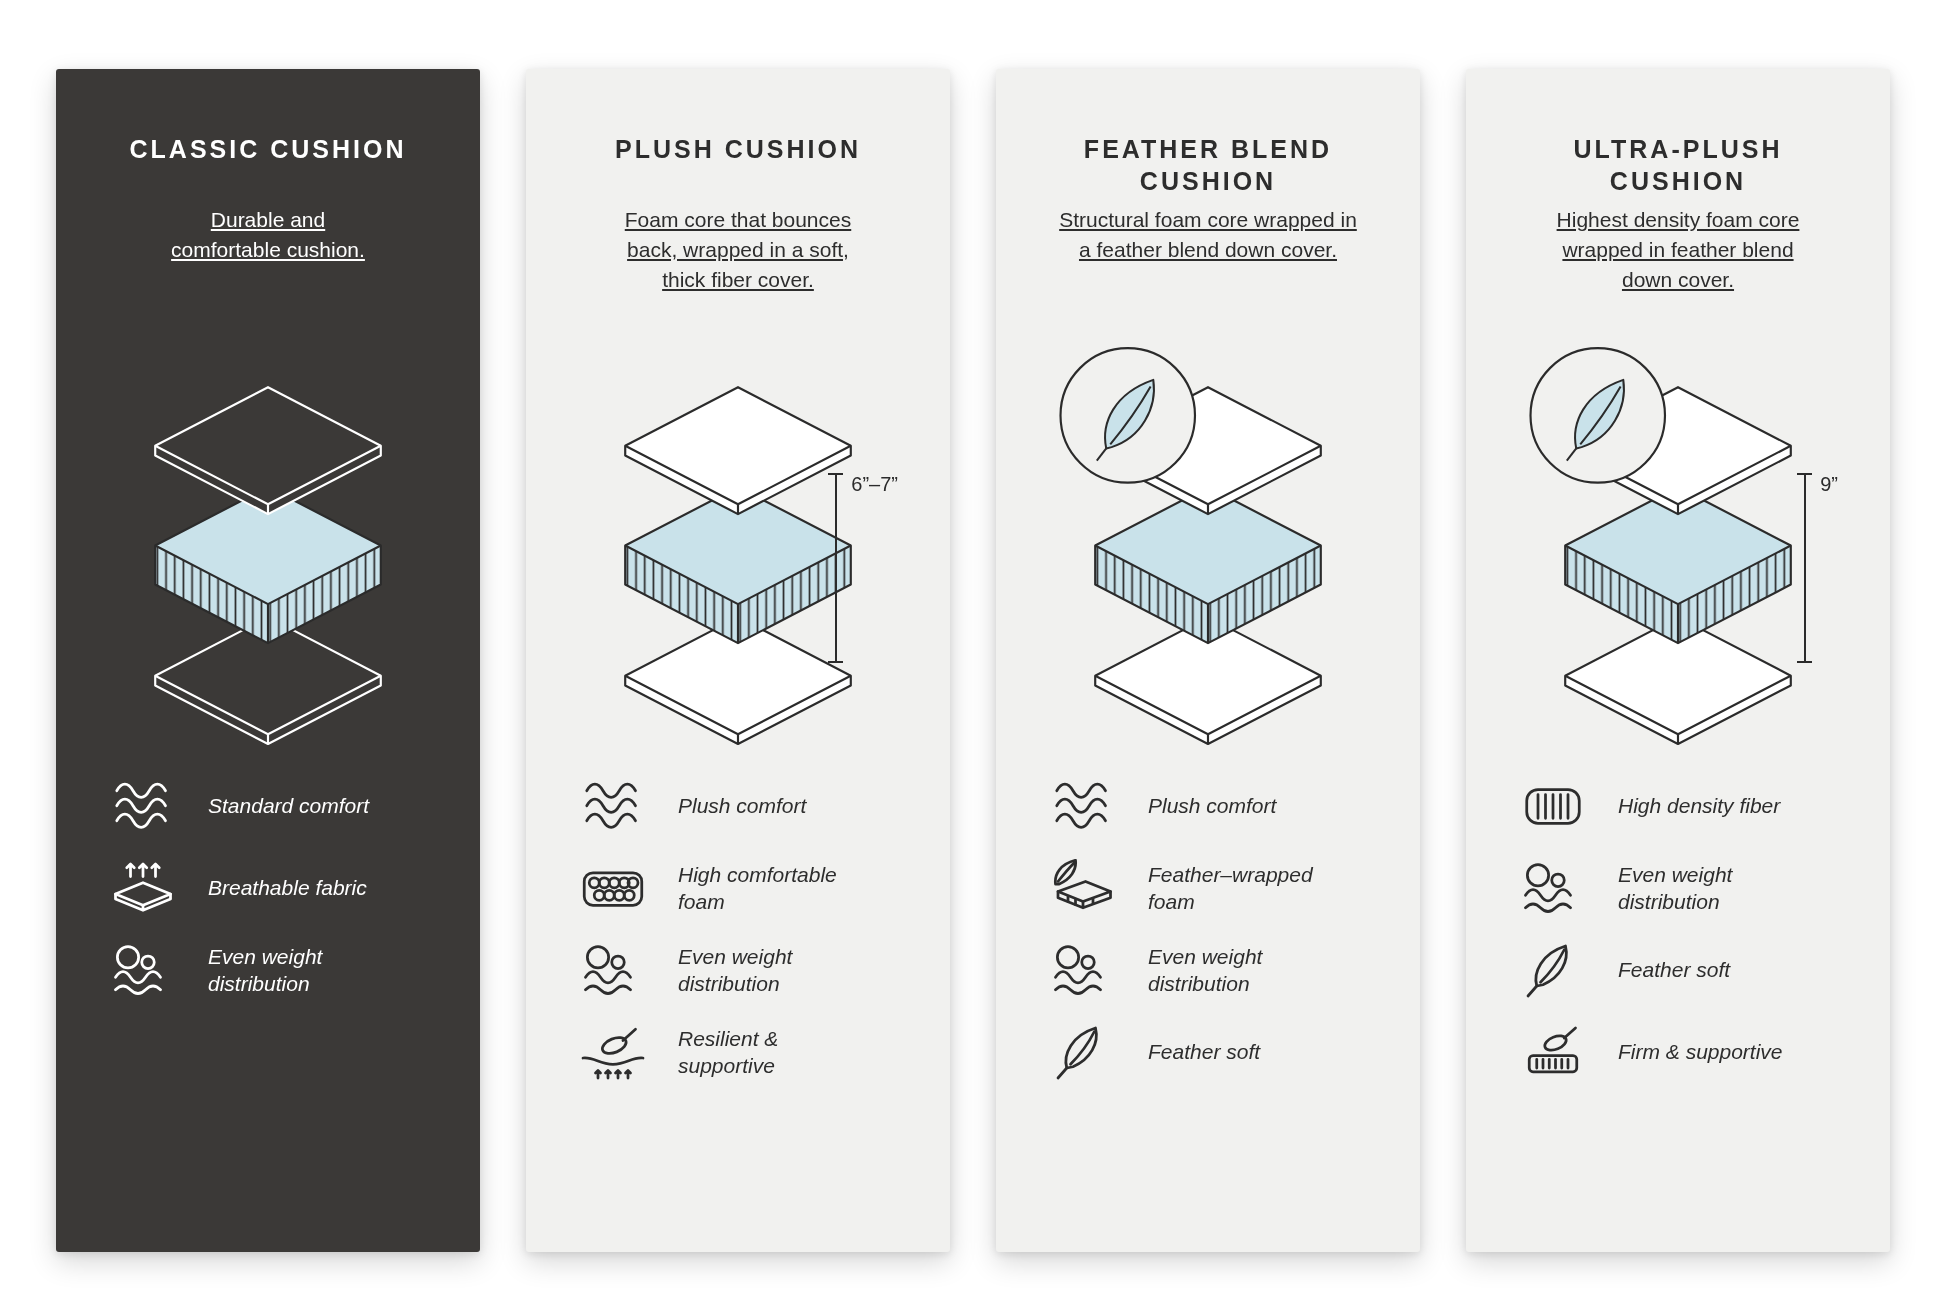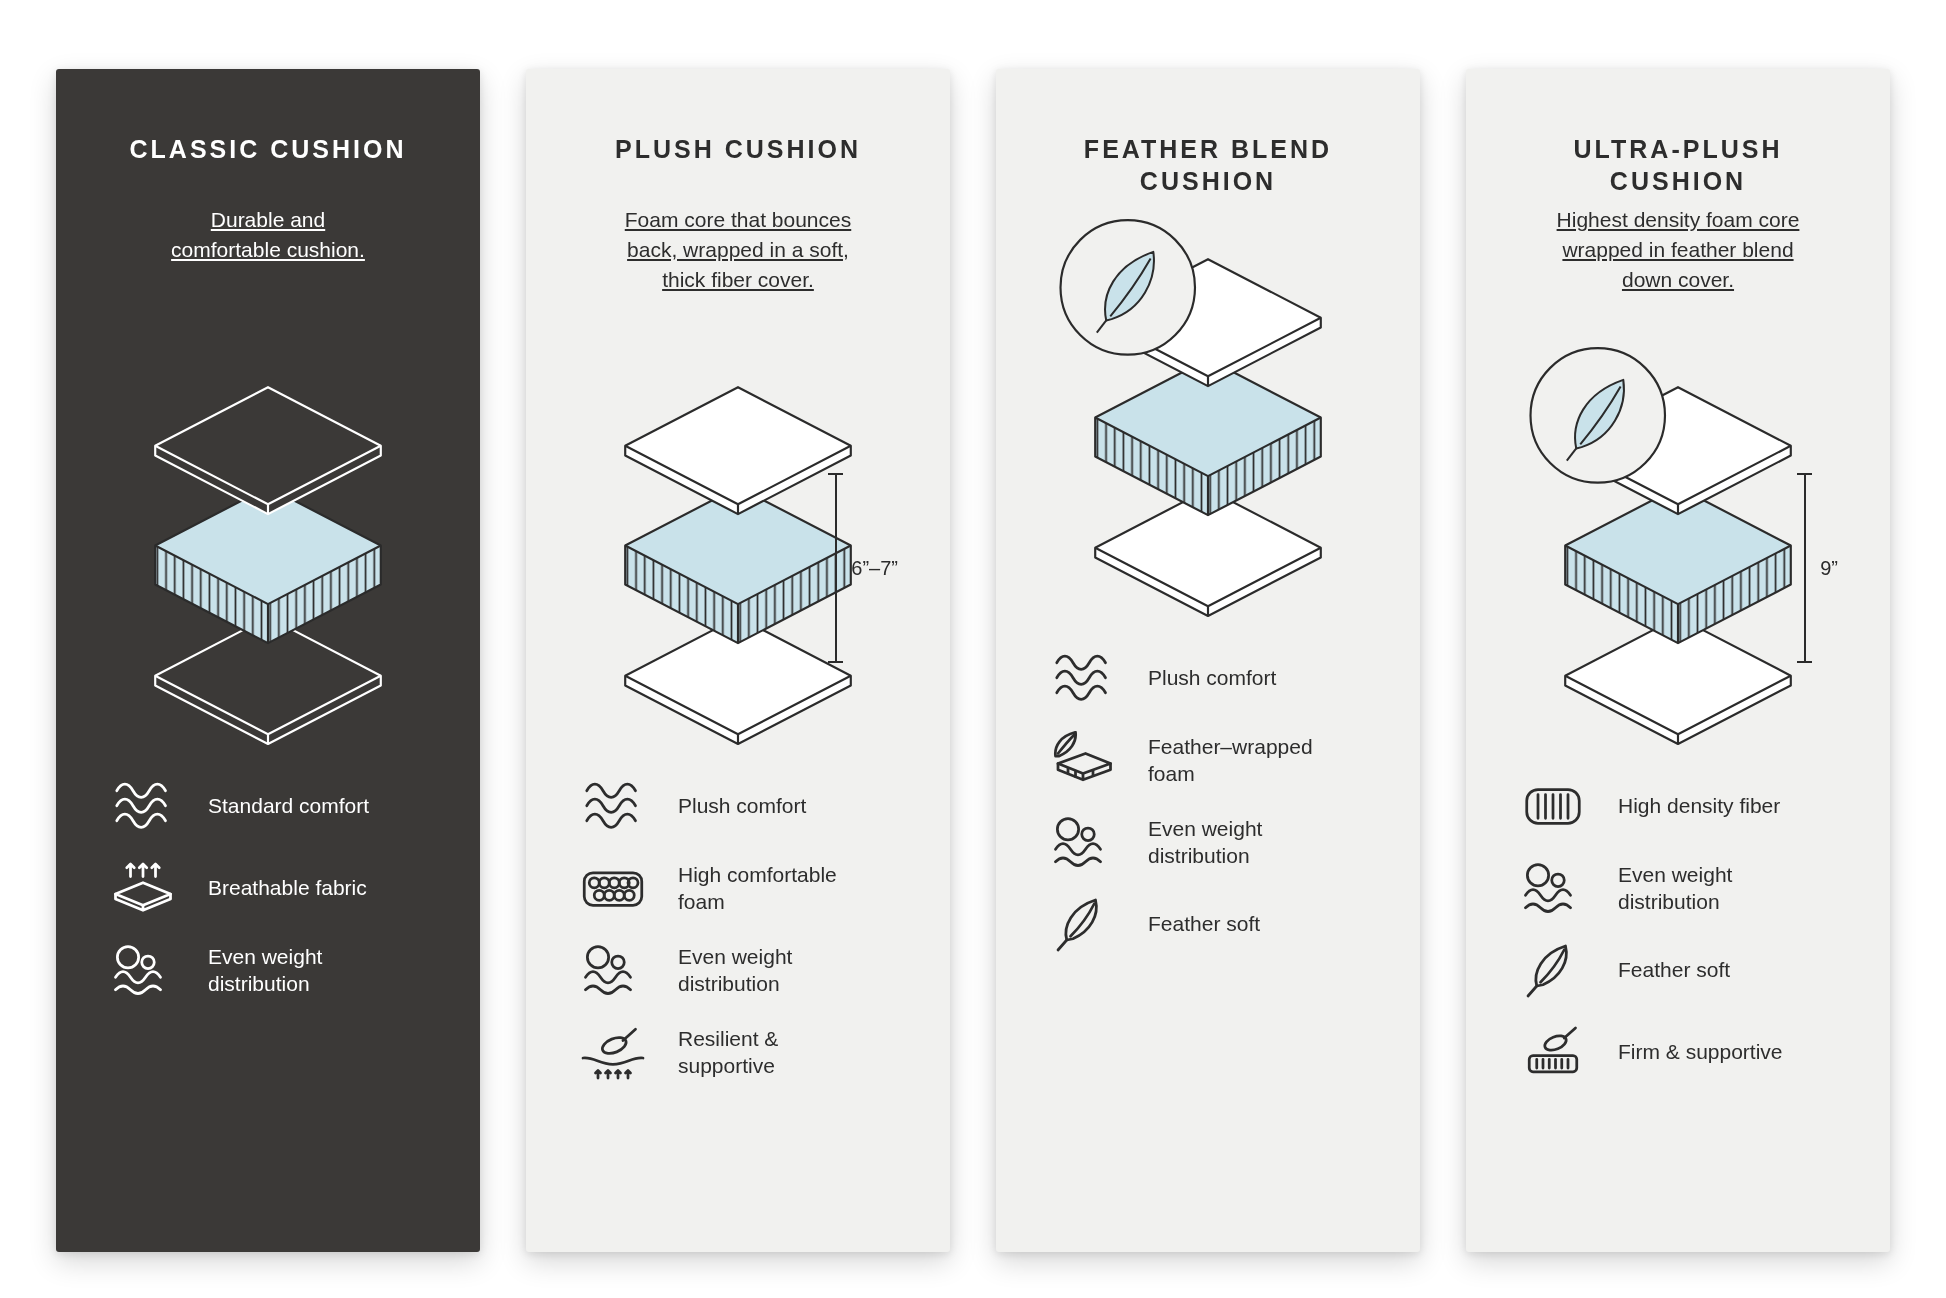--- a/index.html
+++ b/index.html
@@ -39,30 +39,30 @@
     white-space:pre-line; height:128px; width:100%;text-decoration:underline;
   }
   .diagram {
     position:relative; height:432px; width:100%;
     display:flex; justify-content:center; align-items:center;
   }
   .cushion-svg { width:308px; height:auto; display:block; }
 
   .dim {
     position:absolute; right:16px; top:140px; height:190px;
-    display:flex; align-items:center; gap:8px; color:#2b2b2b;
+    display:flex; align-items:flex-start; gap:8px; color:#2b2b2b;
   }
   .dim-line {
     width:15px; height:100%;
     border-top:2px solid currentColor; border-bottom:2px solid currentColor;
     background:linear-gradient(currentColor,currentColor) center/2px 100% no-repeat;
   }
   .dim-label { font-size:20px; white-space:nowrap; }
 
-  .features { list-style:none; width:100%; padding-left:14px; }
+  .features { list-style:none; width:100%; padding-left:14px;font-style:italic; }
   .feature { display:flex; align-items:center; gap:28px; min-height:82px; }
   .f-icon { flex:0 0 74px; width:74px; display:flex; justify-content:center; }
   .f-icon svg {
     width:70px; height:auto;
     stroke:currentColor; fill:none;
     stroke-width:2.2; stroke-linecap:round; stroke-linejoin:round;
   }
   .f-label { font-size:21px; line-height:1.3; white-space:pre-line; }
 </style>
 </head>
@@ -227,20 +227,22 @@
         </span>
         <span class="f-label">Resilient &amp;
 supportive</span>
       </li>
     </ul>
   </article>
 
   <article class="panel">
     <h2 class="panel-title">FEATHER BLEND
 CUSHION</h2>
+    <p class="panel-desc">Structural foam core wrapped in
+a feather blend down cover.</p>
 
     <div class="diagram">
       <svg class="cushion-svg" viewBox="-12 -34 284 374">
         <defs>
           <pattern id="h3" width="8" height="8" patternUnits="userSpaceOnUse">
             <line x1="4" y1="0" x2="4" y2="8" stroke="#2b2b2b" stroke-width="1.6"></line>
           </pattern>
         </defs>
         <g stroke="var(--stroke)" stroke-width="2" stroke-linejoin="round">
           <path d="M130 216 L234 270 L234 279 L130 333 L26 279 L26 270 Z" fill="var(--slab-fill)"></path>

